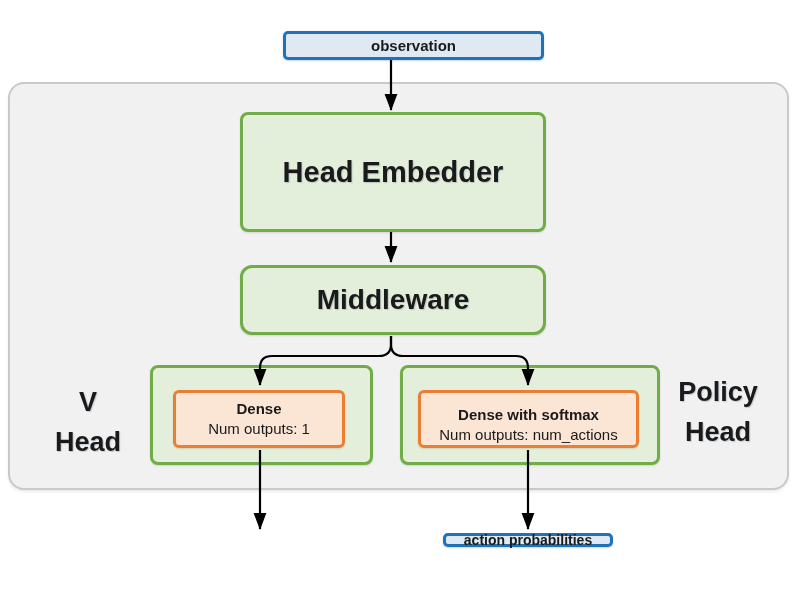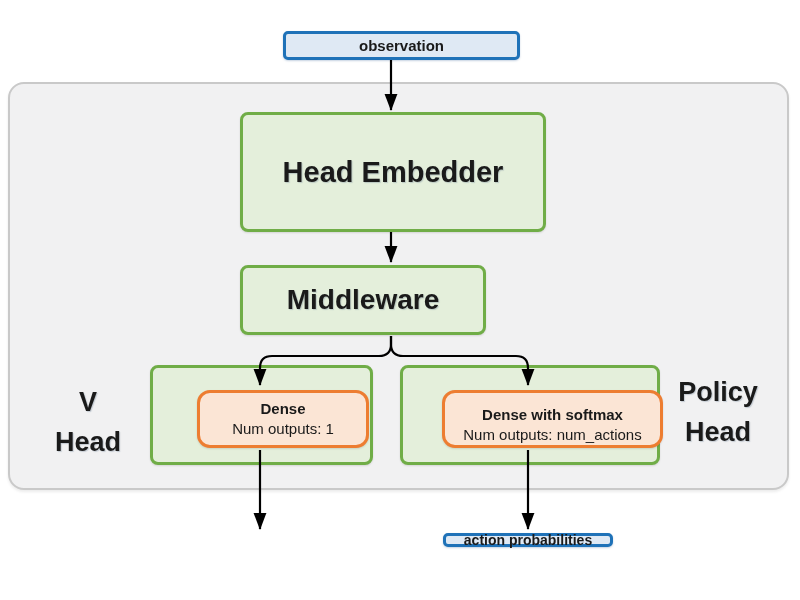--- a/index.html
+++ b/index.html
@@ -20,40 +20,39 @@
     border-radius:16px;box-shadow:0 2px 3px rgba(0,0,0,0.08);
   }
 
   .box{position:absolute;display:flex;align-items:center;justify-content:center;
        text-align:center;font-weight:bold;}
 
   .blue{
     background:var(--blue-fill);border:3px solid var(--blue-border);
     border-radius:5px;font-size:15px;box-shadow:0 1px 2px rgba(30,80,140,0.25);
   }
-  .obs{left:283px;top:31px;width:237px;height:29px;}
+  .obs{left:283px;top:31px;width:261px;height:29px;}
   .out-left{left:175px;top:533px;width:168px;height:29px;font-size:14px;}
   .out-right{left:443px;top:533px;width:170px;height:14px;font-size:14px;}
 
   .green{
     background:var(--green-fill);border:3px solid var(--green-border);
     border-radius:8px;box-shadow:0 1px 2px rgba(0,0,0,0.12);
   }
   .ie{left:240px;top:112px;width:306px;height:120px;font-size:29px;
       text-shadow:1px 1px 1px rgba(110,130,150,0.35);}
-  .mw{left:240px;top:265px;width:246px;height:70px;font-size:28px;
-      text-shadow:1px 1px 1px rgba(110,130,150,0.35);}
+  .mw{left:240px;top:265px;width:306px;height:70px;font-size:28px;
+      text-shadow:1px 1px 1px rgba(110,130,150,0.35);border-radius:12px;}
   .head-left{left:150px;top:365px;width:223px;height:100px;}
   .head-right{left:400px;top:365px;width:260px;height:100px;}
 
   .orange{
     background:var(--orange-fill);border:3px solid var(--orange-border);
-    border-radius:13px;flex-direction:column;font-weight:normal;
+    border-radius:6px;flex-direction:column;font-weight:normal;
     box-shadow:0 1px 2px rgba(0,0,0,0.12);
-    margin-left:24px;
   }
   .dense-left{left:173px;top:390px;width:172px;height:58px;}
   .dense-right{left:418px;top:390px;width:221px;height:58px;justify-content:flex-end;}
   .dense-title{font-weight:bold;font-size:15px;line-height:20px;}
   .dense-sub{font-size:15px;line-height:20px;}
 
   .side-label{
     position:absolute;text-align:center;font-weight:bold;font-size:27px;
     line-height:40px;text-shadow:1px 1px 1px rgba(110,130,150,0.35);
   }

